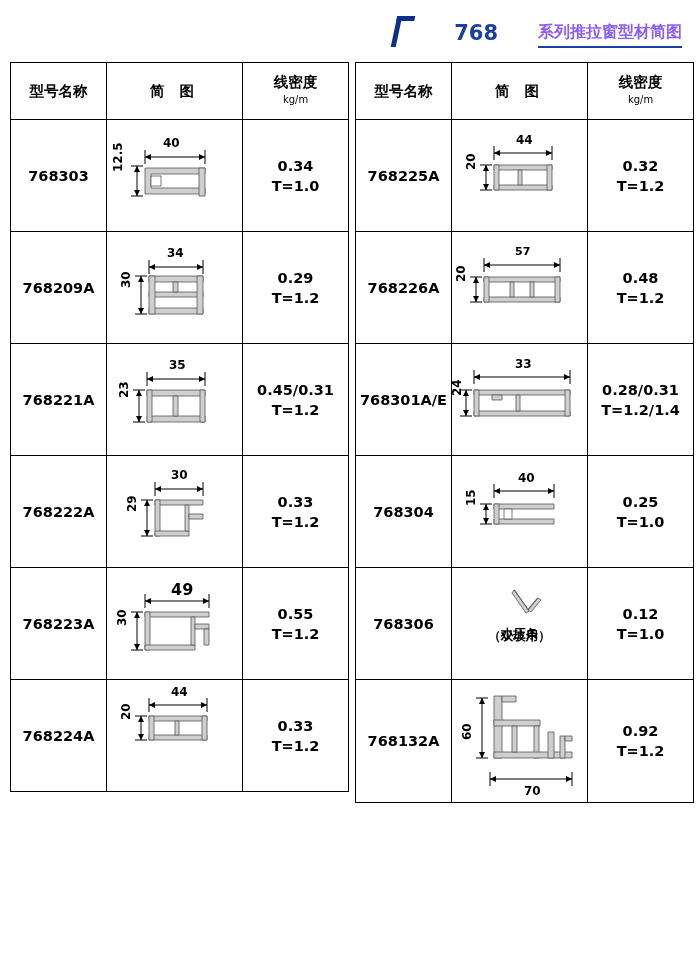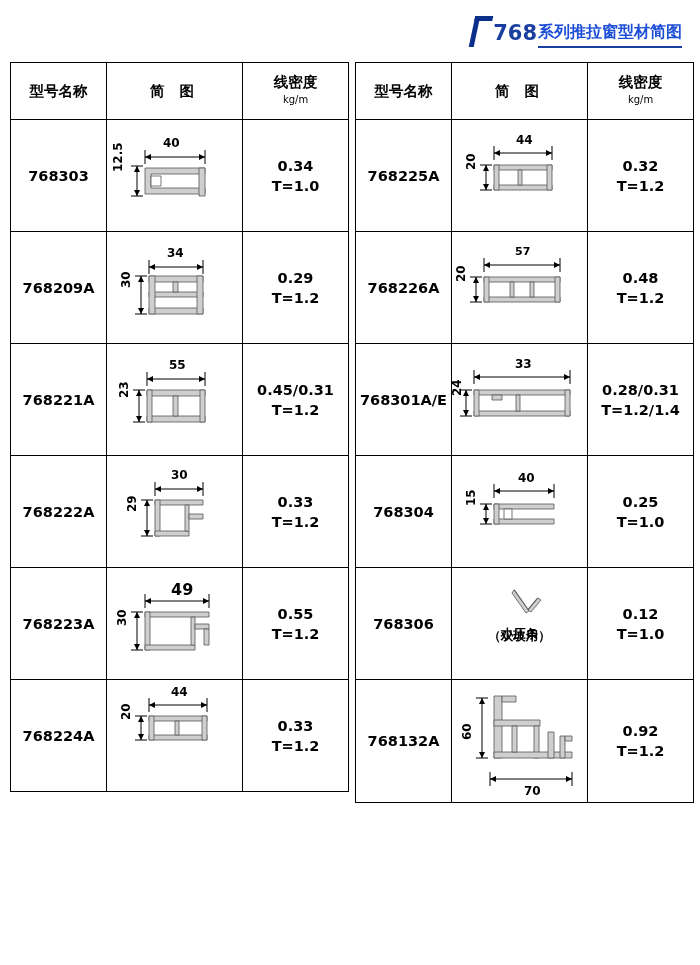--- a/index.html
+++ b/index.html
@@ -24,39 +24,40 @@
     width: 700px;
     height: 36px;
   }
   .title-wrap {
     position: absolute;
     right: 18px;
     top: 0;
     display: flex;
     align-items: center;
     height: 30px;
+    gap: 39px;
   }
   .title-bracket {
     width: 13px;
     height: 26px;
     border-left: 5px solid #0b2f8a;
     border-top: 5px solid #0b2f8a;
     margin-right: 3px;
     margin-top: -4px;
     transform: skewX(-12deg);
   }
   .title-num {
     color: #1a3fa0;
     font-size: 21px;
     font-weight: bold;
     letter-spacing: 0px;
     line-height: 26px;
   }
   .title-text {
-    color: #1d4ed8;
+    color: #8b5cf6;
     font-size: 16px;
     font-weight: bold;
     line-height: 26px;
     margin-left: 1px;
     border-bottom: 2px solid #1a3fa0;
     padding-bottom: 1px;
   }
 
   
   .tbl {
@@ -222,21 +223,21 @@
               <path d="M32 78 l-3 -6 h6 z" fill="#000" stroke="none"></path>
             </g>
             <g fill="#cfcfcf" stroke="#555" stroke-width="0.8">
               <path d="M40 46 h58 v6 h-58 z"></path>
               <path d="M40 72 h58 v6 h-58 z"></path>
               <path d="M66 52 h5 v20 h-5 z"></path>
               <path d="M40 46 h5 v32 h-5 z"></path>
               <path d="M93 46 h5 v32 h-5 z"></path>
             </g>
           </svg>
-          <div style="position:absolute;left:62px;top:14px;font-size:12px;font-weight:bold;">55</div>
+          <div style="position:absolute;left:62px;top:14px;font-size:12px;font-weight:bold;">35</div>
           <div style="position:absolute;left:10px;top:54px;font-size:12px;font-weight:bold;transform:rotate(-90deg);transform-origin:left top;">23</div>
         </div>
       </td>
       <td class="cell-den">
         <div>0.45/0.31</div>
         <div>T=1.2</div>
       </td>
     </tr>
 
     <tr>

